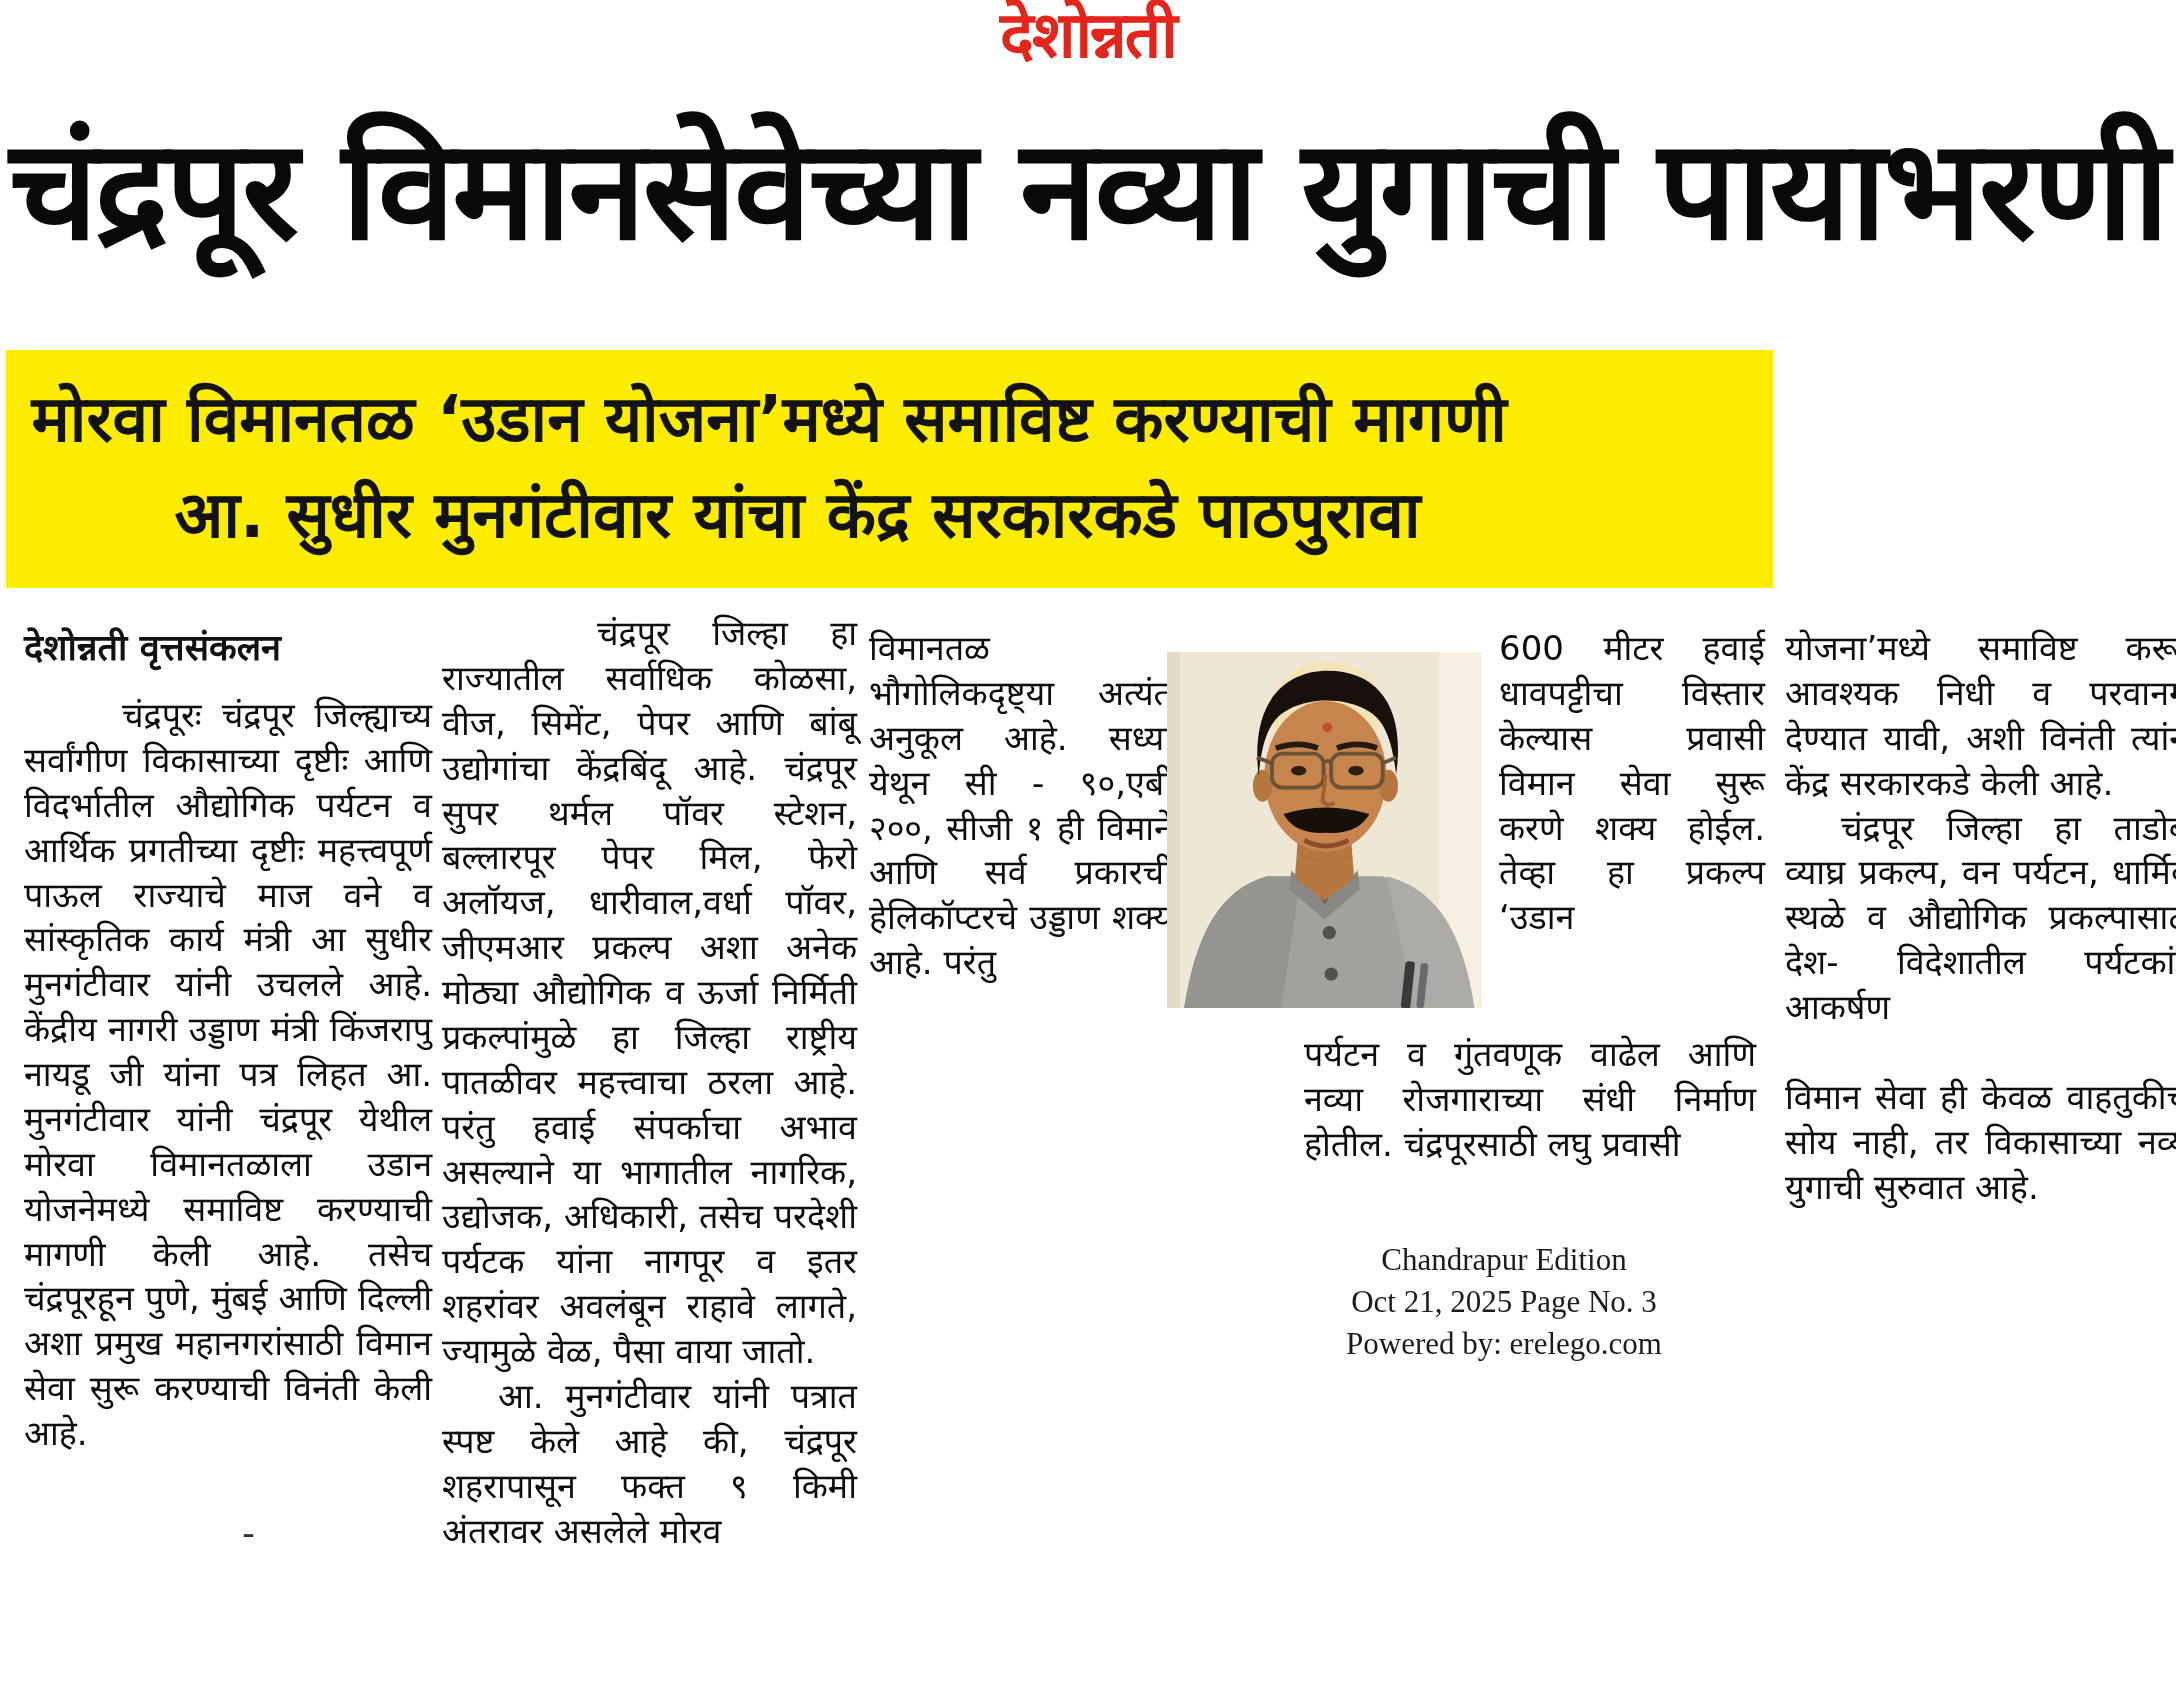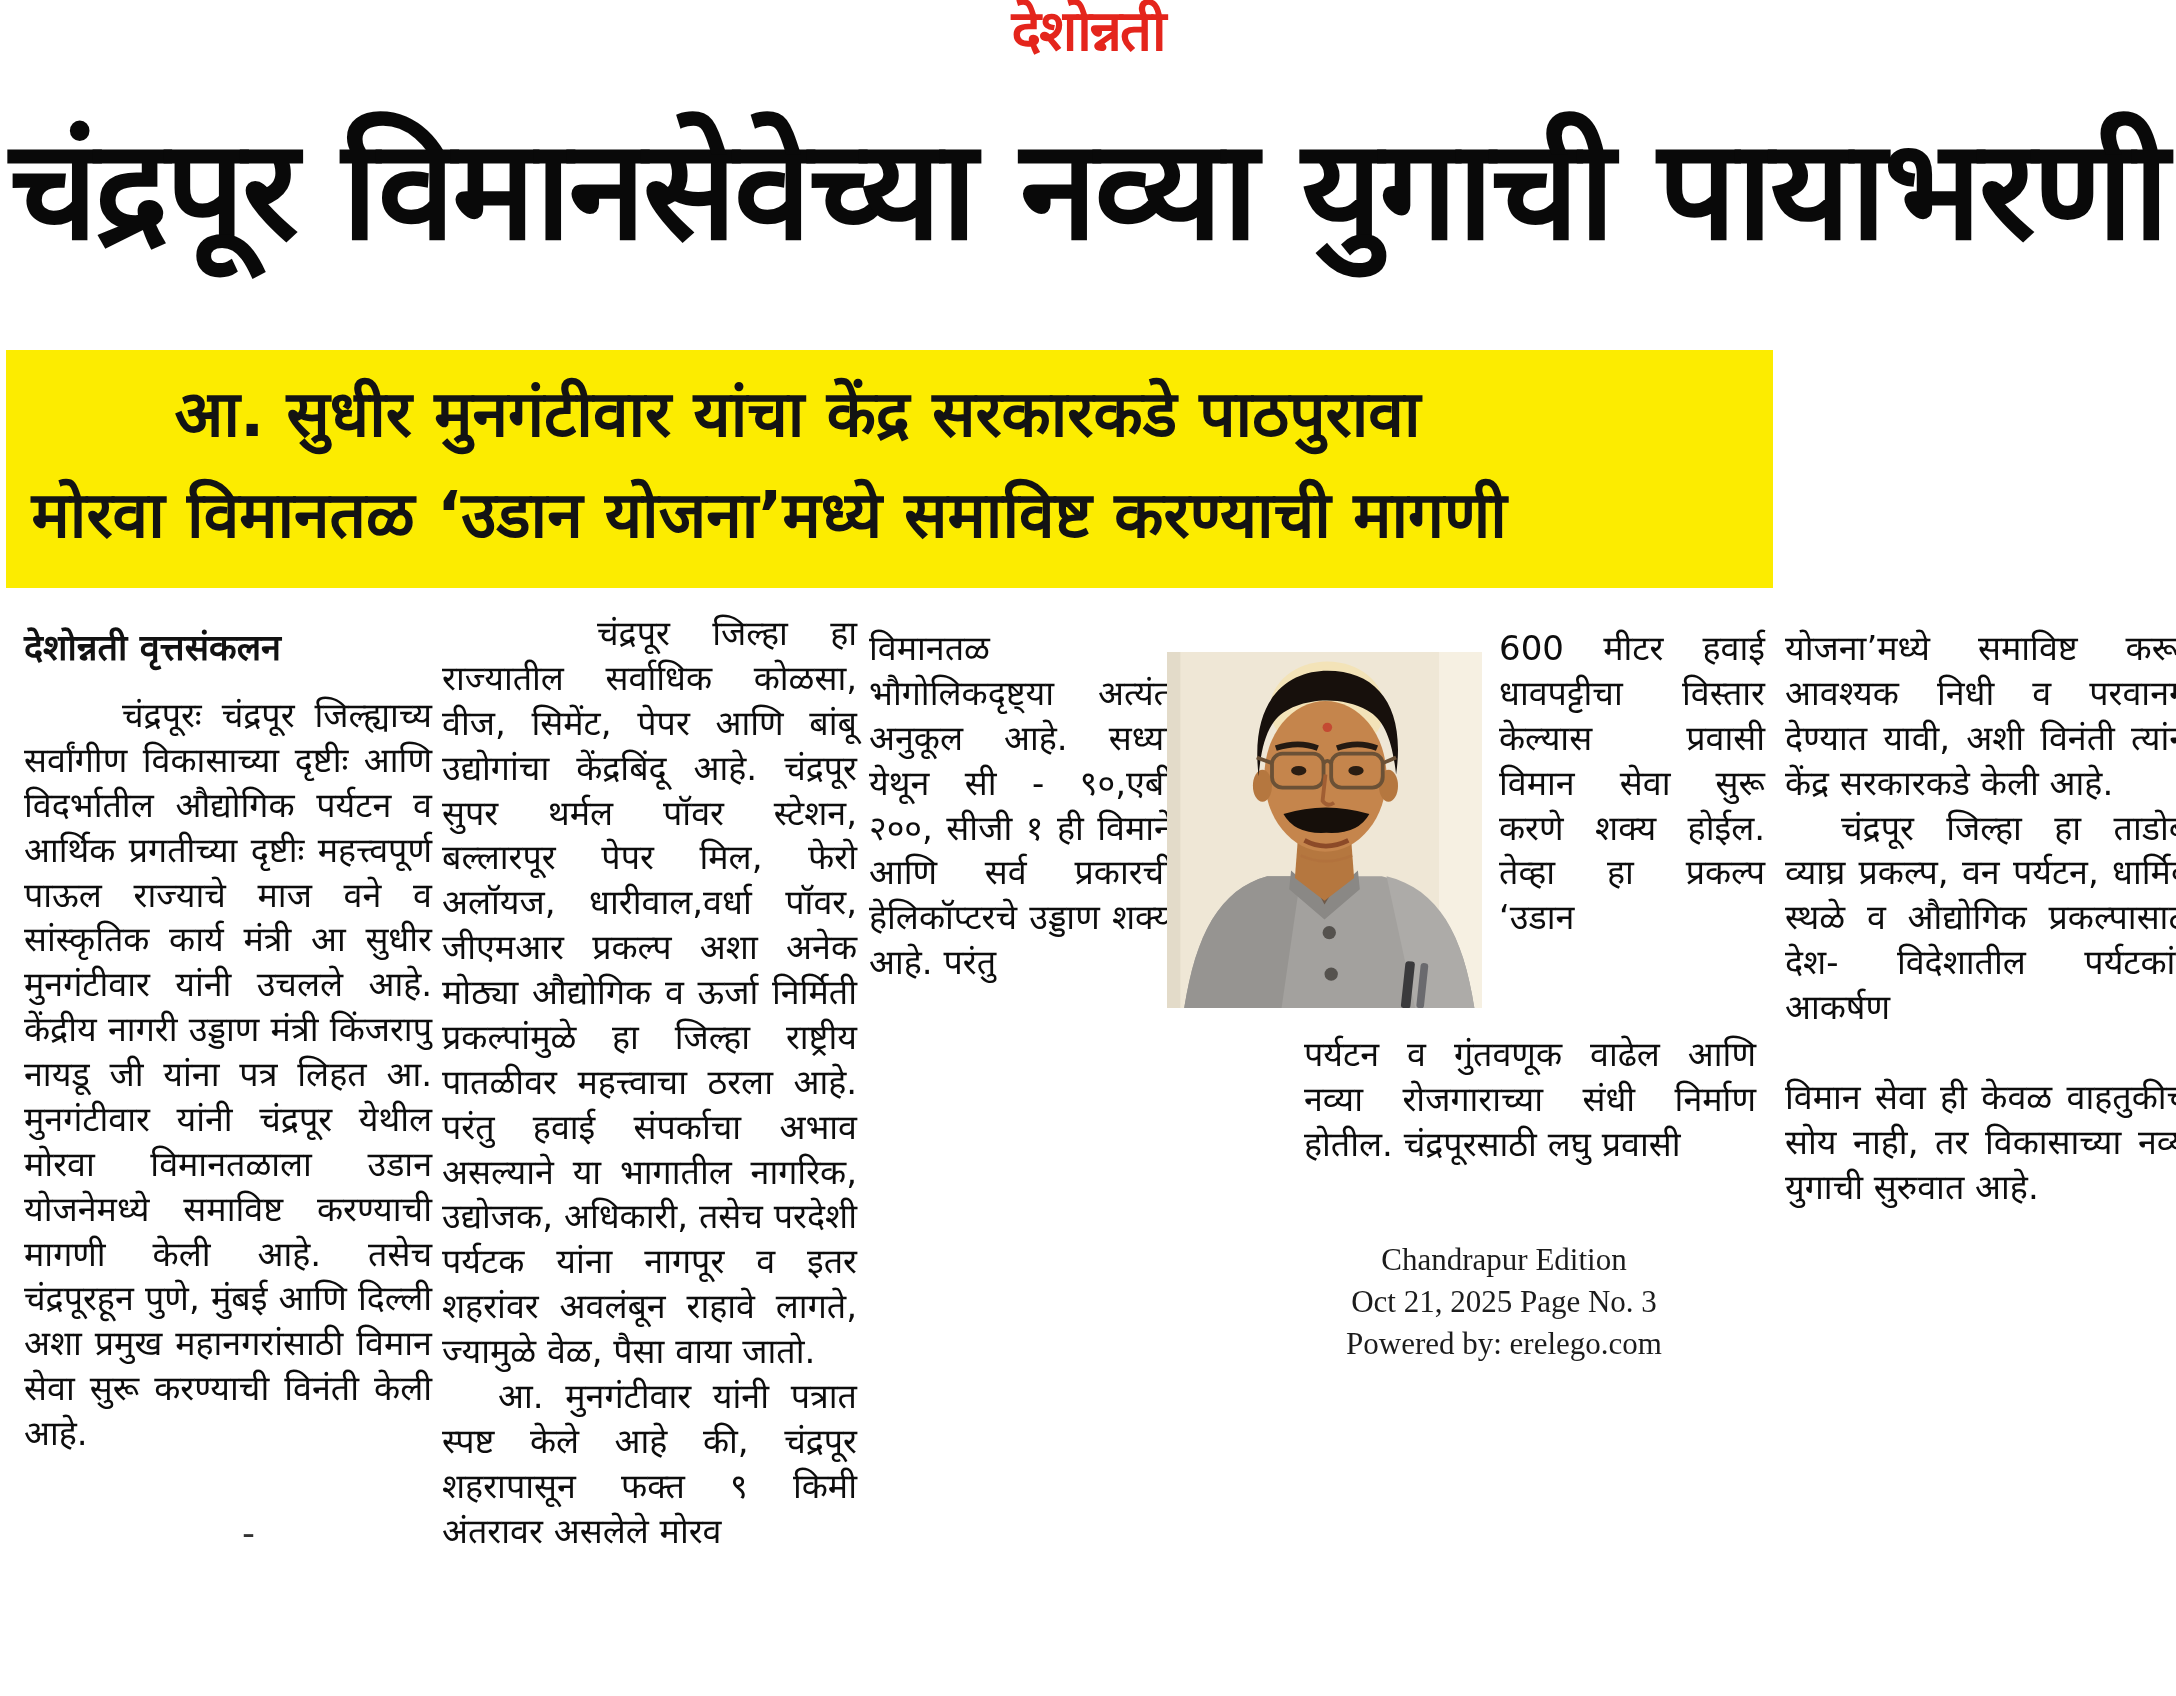--- a/index.html
+++ b/index.html
@@ -9,21 +9,21 @@
     height: 1697px;
     background: #ffffff;
     overflow: hidden;
     font-family: "DejaVu Sans", sans-serif;
     color: #0d0d0d;
   }
   .masthead {
     position: absolute;
     top: 1.9px; left: 0; right: 0;
     text-align: center;
-    font-size: 56px;
+    font-size: 64px;
     font-weight: 700;
     color: #e4251c;
     line-height: 1.05;
     letter-spacing: -1.9px;
   }
   .headline {
     position: absolute;
     top: 97px; left: 9.4px; right: 9.4px;
     text-align: center;
     font-size: 139px;
@@ -102,22 +102,22 @@
 </head>
 <body>
 
 <div class="page">
 
   <div class="masthead">देशोन्नती</div>
 
   <div class="headline">चंद्रपूर विमानसेवेच्या नव्या युगाची पायाभरणी!</div>
 
   <div class="subhead-box">
+    <div class="subhead-line l2">मोरवा विमानतळ ‘उडान योजना’मध्ये समाविष्ट करण्याची मागणी</div>
     <div class="subhead-line l1">आ. सुधीर मुनगंटीवार यांचा केंद्र सरकारकडे पाठपुरावा</div>
-    <div class="subhead-line l2">मोरवा विमानतळ ‘उडान योजना’मध्ये समाविष्ट करण्याची मागणी</div>
   </div>
 
   <div class="byline">देशोन्नती वृत्तसंकलन</div>
 
   <div class="body-text col1">
     <p>चंद्रपूरः चंद्रपूर जिल्ह्याच्य सर्वांगीण विकासाच्या दृष्टीः आणि विदर्भातील औद्योगिक पर्यटन व आर्थिक प्रगतीच्या दृष्टीः महत्त्वपूर्ण पाऊल राज्याचे माज वने व सांस्कृतिक कार्य मंत्री आ सुधीर मुनगंटीवार यांनी उचलले आहे. केंद्रीय नागरी उड्डाण मंत्री किंजरापु नायडू जी यांना पत्र लिहत आ. मुनगंटीवार यांनी चंद्रपूर येथील मोरवा विमानतळाला उडान योजनेमध्ये समाविष्ट करण्याची मागणी केली आहे. तसेच चंद्रपूरहून पुणे, मुंबई आणि दिल्ली अशा प्रमुख महानगरांसाठी विमान सेवा सुरू करण्याची विनंती केली आहे.</p>
   </div>
 
   <div class="body-text col2">
     <p class="first">चंद्रपूर जिल्हा हा राज्यातील सर्वाधिक कोळसा, वीज, सिमेंट, पेपर आणि बांबू उद्योगांचा केंद्रबिंदू आहे. चंद्रपूर सुपर थर्मल पॉवर स्टेशन, बल्लारपूर पेपर मिल, फेरो अलॉयज, धारीवाल,वर्धा पॉवर, जीएमआर प्रकल्प अशा अनेक मोठ्या औद्योगिक व ऊर्जा निर्मिती प्रकल्पांमुळे हा जिल्हा राष्ट्रीय पातळीवर महत्त्वाचा ठरला आहे. परंतु हवाई संपर्काचा अभाव असल्याने या भागातील नागरिक, उद्योजक, अधिकारी, तसेच परदेशी पर्यटक यांना नागपूर व इतर शहरांवर अवलंबून राहावे लागते, ज्यामुळे वेळ, पैसा वाया जातो.</p>

